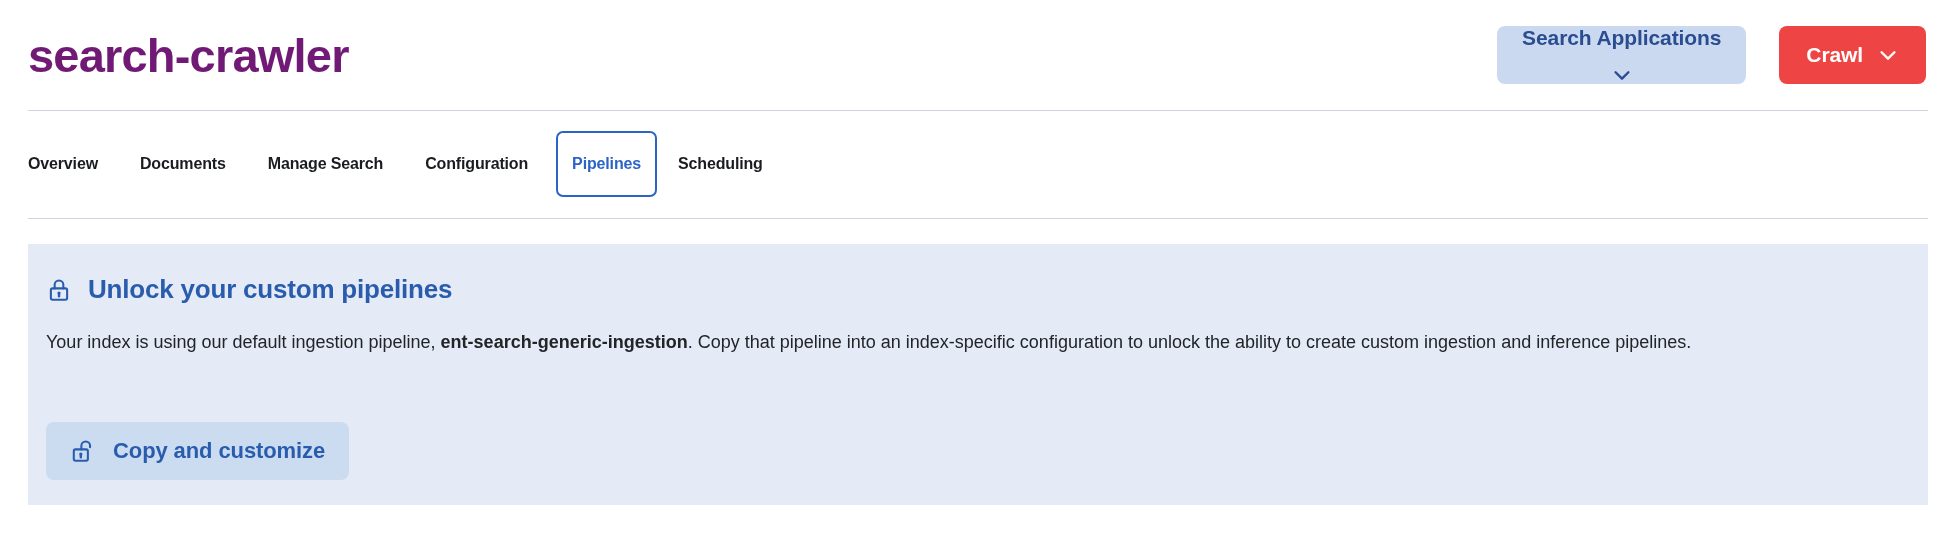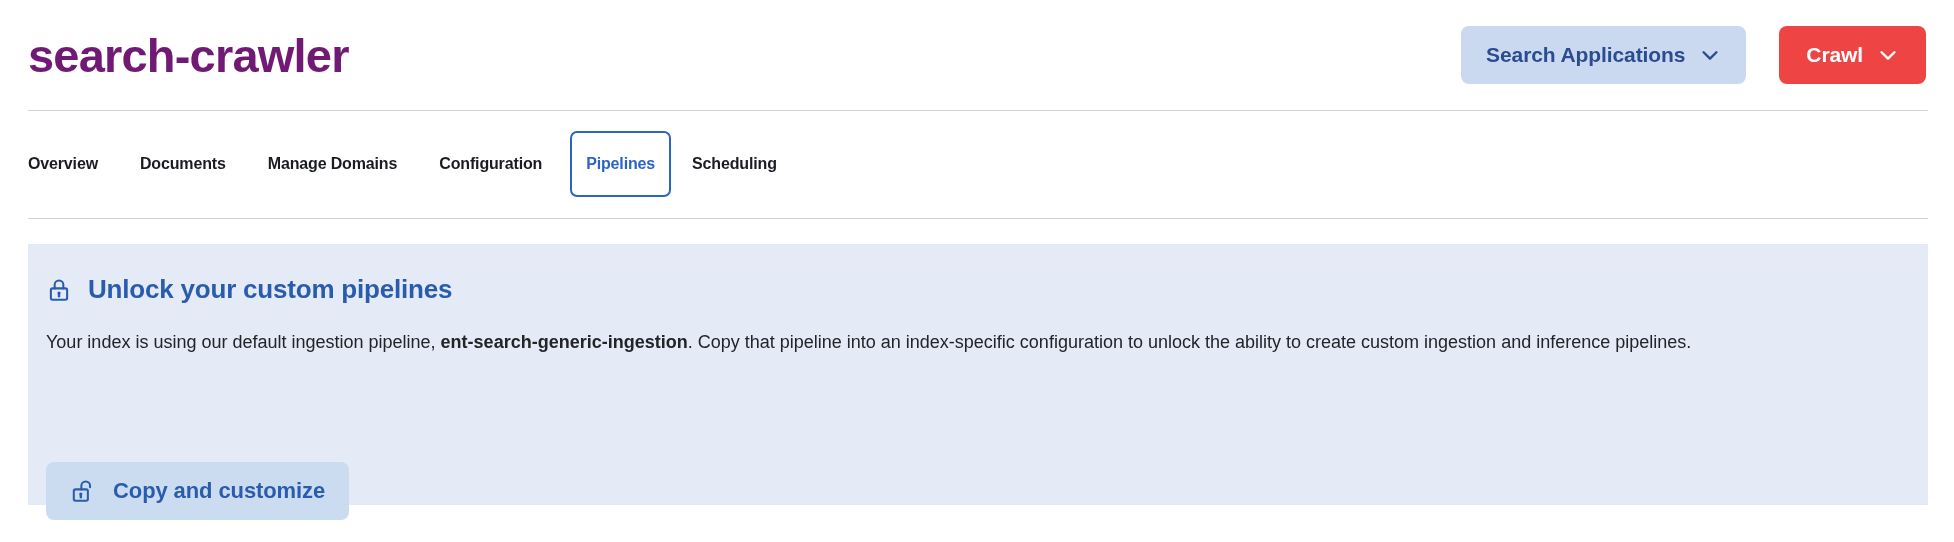--- a/index.html
+++ b/index.html
@@ -57,20 +57,21 @@
     letter-spacing: -0.1px;
     cursor: pointer;
     white-space: nowrap;
   }
 
   .btn-search-apps {
     background: #cbd9f0;
     color: #2a4c90;
     height: 58px;
     padding: 0 25px;
+    flex-direction: column;
   }
 
   .btn-crawl {
     background: #ef4444;
     color: #ffffff;
     height: 58px;
     padding: 8px 27px;
   }
 
   .chev {
@@ -176,21 +177,20 @@
     border: none;
     border-radius: 8px;
     height: 58px;
     padding: 0 24px;
     font-family: "Liberation Sans", sans-serif;
     font-size: 22px;
     font-weight: 700;
     letter-spacing: -0.1px;
     cursor: pointer;
     white-space: nowrap;
-    margin-top: 40px;
   }
 
   .lock-ico { display: inline-block; width: 26px; height: 26px; flex: 0 0 auto; }
 </style>
 </head>
 <body>
 
 <div class="page">
 
   <div class="header">
@@ -217,21 +217,21 @@
       </button>
 
     </div>
   </div>
 
   <div class="rule rule-header"></div>
 
   <div class="tabs">
     <button class="tab">Overview</button>
     <button class="tab">Documents</button>
-    <button class="tab">Manage Domains</button>
+    <button class="tab">Manage Search</button>
     <button class="tab">Configuration</button>
     <button class="tab active">Pipelines</button>
     <button class="tab">Scheduling</button>
   </div>
 
   <div class="rule rule-tabs"></div>
 
   <div class="callout">
 
     <div class="callout-title-row">

